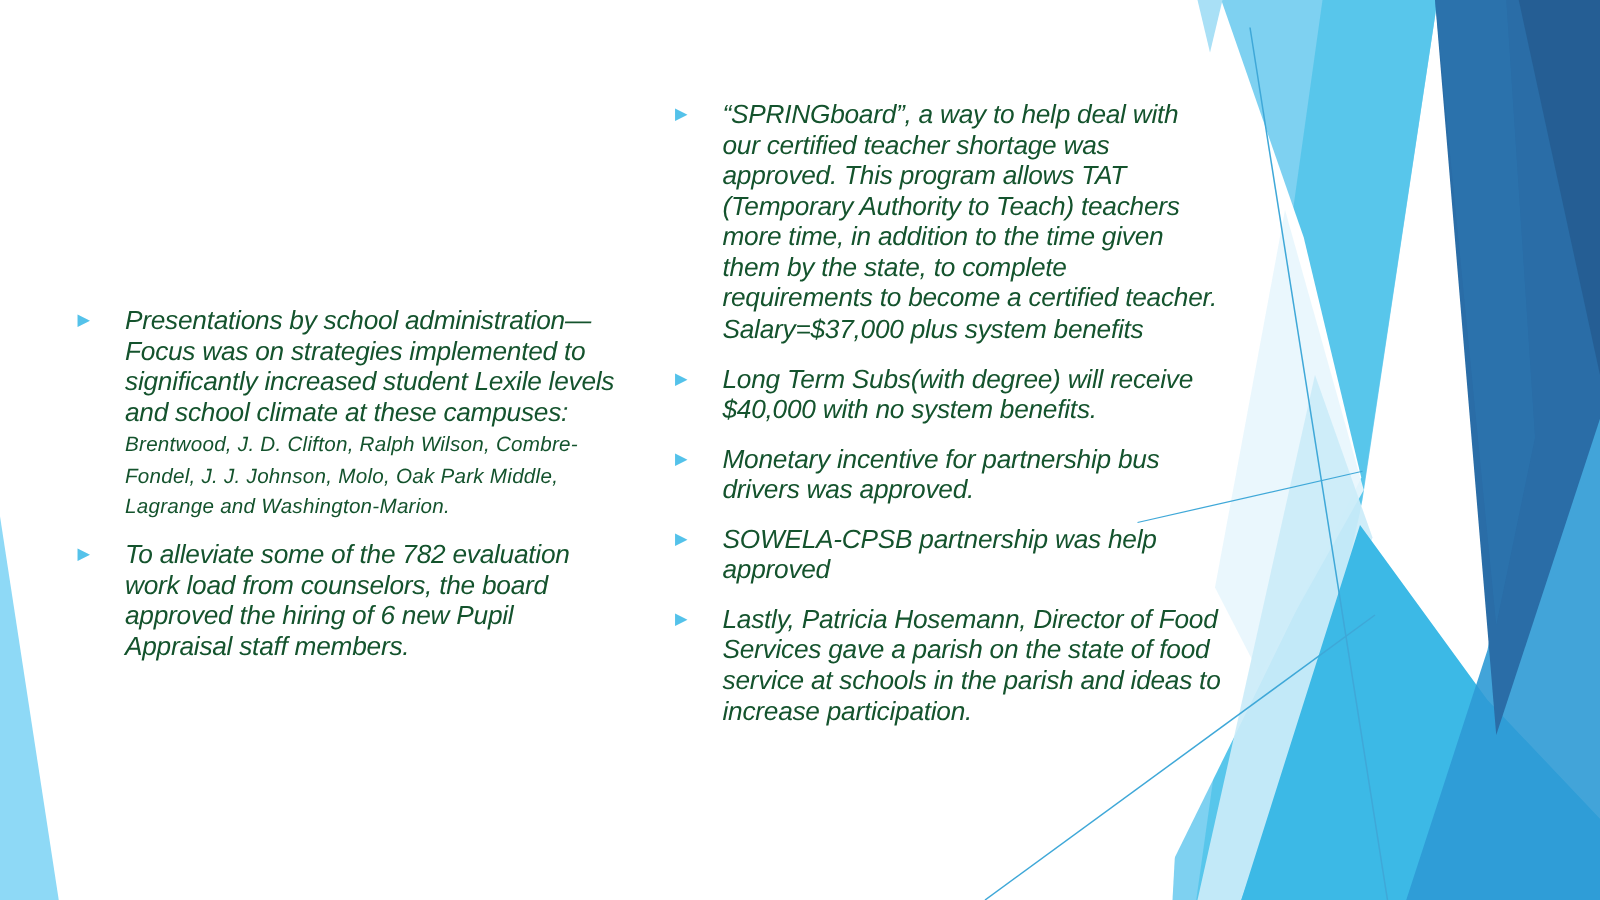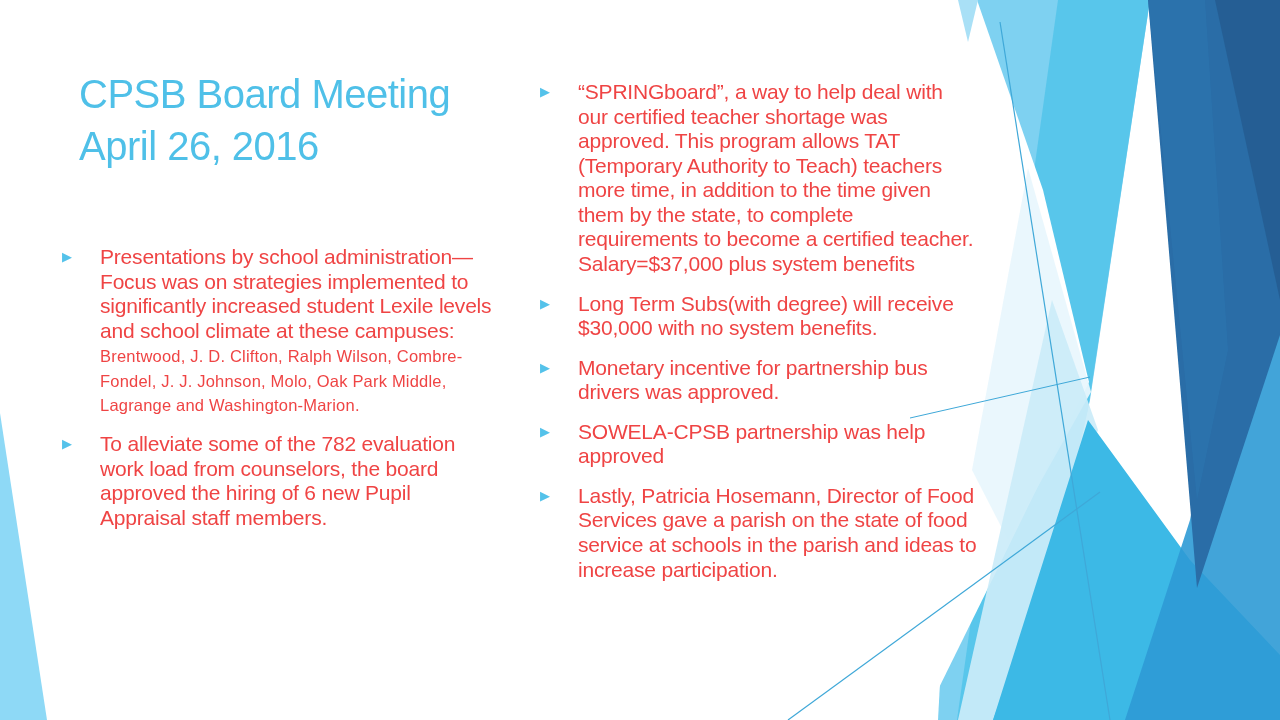--- a/index.html
+++ b/index.html
@@ -37,22 +37,23 @@
     flex: 0 0 38px;
     font-family: "DejaVu Sans", sans-serif;
     font-size: 13px;
     color: #54C2EA;
     padding-top: 5px;
     line-height: 1;
   }
   .bullet .text {
     font-size: 21px;
     line-height: 1.17;
-    color: #ef4444;
+    color: #14532d;
     letter-spacing: -0.2px;
+    font-style: italic;
   }
   .bullet .text .small {
     font-size: 16.5px;
     letter-spacing: 0.2px;
   }
 </style>
 </head>
 <body>
 
 <div class="slide">
@@ -70,44 +71,40 @@
     <polygon points="1148,0 1280,0 1280,335 1197,588" fill="#2A6DA7"></polygon>
     <polygon points="1215,0 1280,0 1280,300" fill="#255C90" opacity="0.85"></polygon>
     <polygon points="1148,0 1205,0 1228,350 1197,500" fill="#2B76B0" opacity="0.55"></polygon>
     <line x1="1000" y1="22" x2="1110" y2="720" stroke="#3FA8D8" stroke-width="1.2"></line>
     <line x1="1100" y1="492" x2="788" y2="720" stroke="#3FA8D8" stroke-width="1.2"></line>
     <line x1="910" y1="418" x2="1090" y2="377" stroke="#3FA8D8" stroke-width="1"></line>
   </svg>
 
   <div class="content">
 
-    <div class="title">
-      <div>CPSB Board Meeting</div>
-      <div>April 26, 2016</div>
-    </div>
 
     <div class="col col-left">
       <div class="bullet">
         <span class="marker">▶</span>
         <span class="text"><span>Presentations by school administration—Focus was on strategies implemented to significantly increased student Lexile levels and school climate at these campuses: </span><span class="small">Brentwood, J. D. Clifton, Ralph Wilson, Combre-Fondel,  J. J. Johnson, Molo, Oak Park Middle, Lagrange and Washington-Marion.</span></span>
       </div>
       <div class="bullet">
         <span class="marker">▶</span>
         <span class="text"><span>To alleviate some of the 782 evaluation work load from counselors, the board approved the hiring of 6 new Pupil Appraisal staff members.</span></span>
       </div>
     </div>
 
     <div class="col col-right">
       <div class="bullet">
         <span class="marker">▶</span>
         <span class="text"><span>“SPRINGboard”, a way to help deal with our certified teacher shortage was approved. This program allows TAT (Temporary Authority to Teach) teachers more time, in addition to the time given them by the state, to complete requirements to become a certified teacher. Salary=$37,000 plus system benefits</span></span>
       </div>
       <div class="bullet">
         <span class="marker">▶</span>
-        <span class="text"><span>Long Term Subs(with degree) will receive $30,000 with no system benefits.</span></span>
+        <span class="text"><span>Long Term Subs(with degree) will receive $40,000 with no system benefits.</span></span>
       </div>
       <div class="bullet">
         <span class="marker">▶</span>
         <span class="text"><span>Monetary incentive for partnership bus drivers was approved.</span></span>
       </div>
       <div class="bullet">
         <span class="marker">▶</span>
         <span class="text"><span>SOWELA-CPSB partnership was help approved</span></span>
       </div>
       <div class="bullet">

